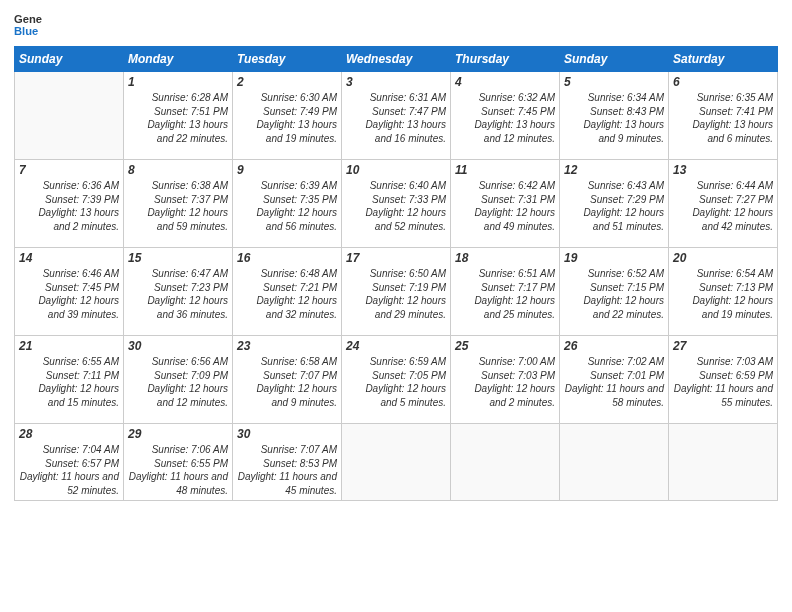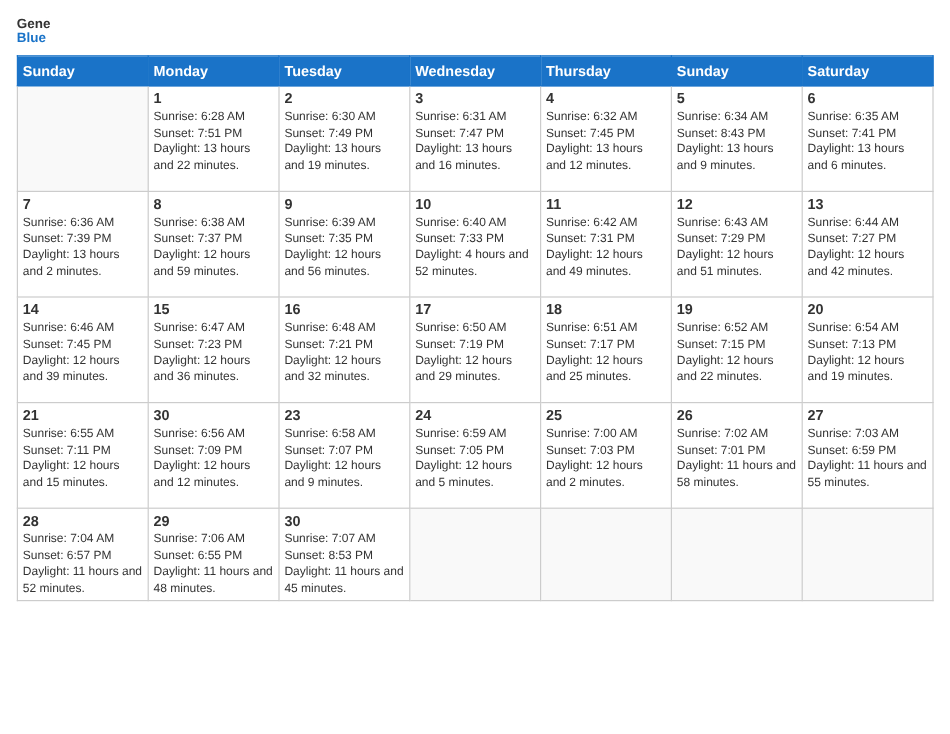--- a/index.html
+++ b/index.html
@@ -40,20 +40,21 @@
       color: #333;
     }
     .location {
       font-size: 14px;
       color: #555;
     }
     .calendar {
       width: 100%;
       border-collapse: collapse;
       font-size: 10.5px;
+      font-style: italic;
     }
     .calendar th {
       background: #1a73c8;
       color: #fff;
       padding: 5px 4px;
       text-align: left;
       font-size: 12px;
       border: 1px solid #1a73c8;
     }
     .calendar td {
@@ -67,20 +68,21 @@
       font-size: 12px;
       font-weight: bold;
       color: #333;
       display: block;
       margin-bottom: 2px;
     }
     .sun-info {
       color: #333;
       line-height: 1.35;
       font-size: 10px;
+      text-align: right;
     }
     .empty-cell {
       background: #f9f9f9;
     }
     .last-row td {
       height: 70px;
     }
   </style>
 </head>
 <body>
@@ -153,21 +155,21 @@
           <td>
             <span class="day-num">8</span>
             <div class="sun-info"><span>Sunrise: 6:38 AM</span><br><span>Sunset: 7:37 PM</span><br><span>Daylight: 12 hours and 59 minutes.</span></div>
           </td>
           <td>
             <span class="day-num">9</span>
             <div class="sun-info"><span>Sunrise: 6:39 AM</span><br><span>Sunset: 7:35 PM</span><br><span>Daylight: 12 hours and 56 minutes.</span></div>
           </td>
           <td>
             <span class="day-num">10</span>
-            <div class="sun-info"><span>Sunrise: 6:40 AM</span><br><span>Sunset: 7:33 PM</span><br><span>Daylight: 4 hours and 52 minutes.</span></div>
+            <div class="sun-info"><span>Sunrise: 6:40 AM</span><br><span>Sunset: 7:33 PM</span><br><span>Daylight: 12 hours and 52 minutes.</span></div>
           </td>
           <td>
             <span class="day-num">11</span>
             <div class="sun-info"><span>Sunrise: 6:42 AM</span><br><span>Sunset: 7:31 PM</span><br><span>Daylight: 12 hours and 49 minutes.</span></div>
           </td>
           <td>
             <span class="day-num">12</span>
             <div class="sun-info"><span>Sunrise: 6:43 AM</span><br><span>Sunset: 7:29 PM</span><br><span>Daylight: 12 hours and 51 minutes.</span></div>
           </td>
           <td>

